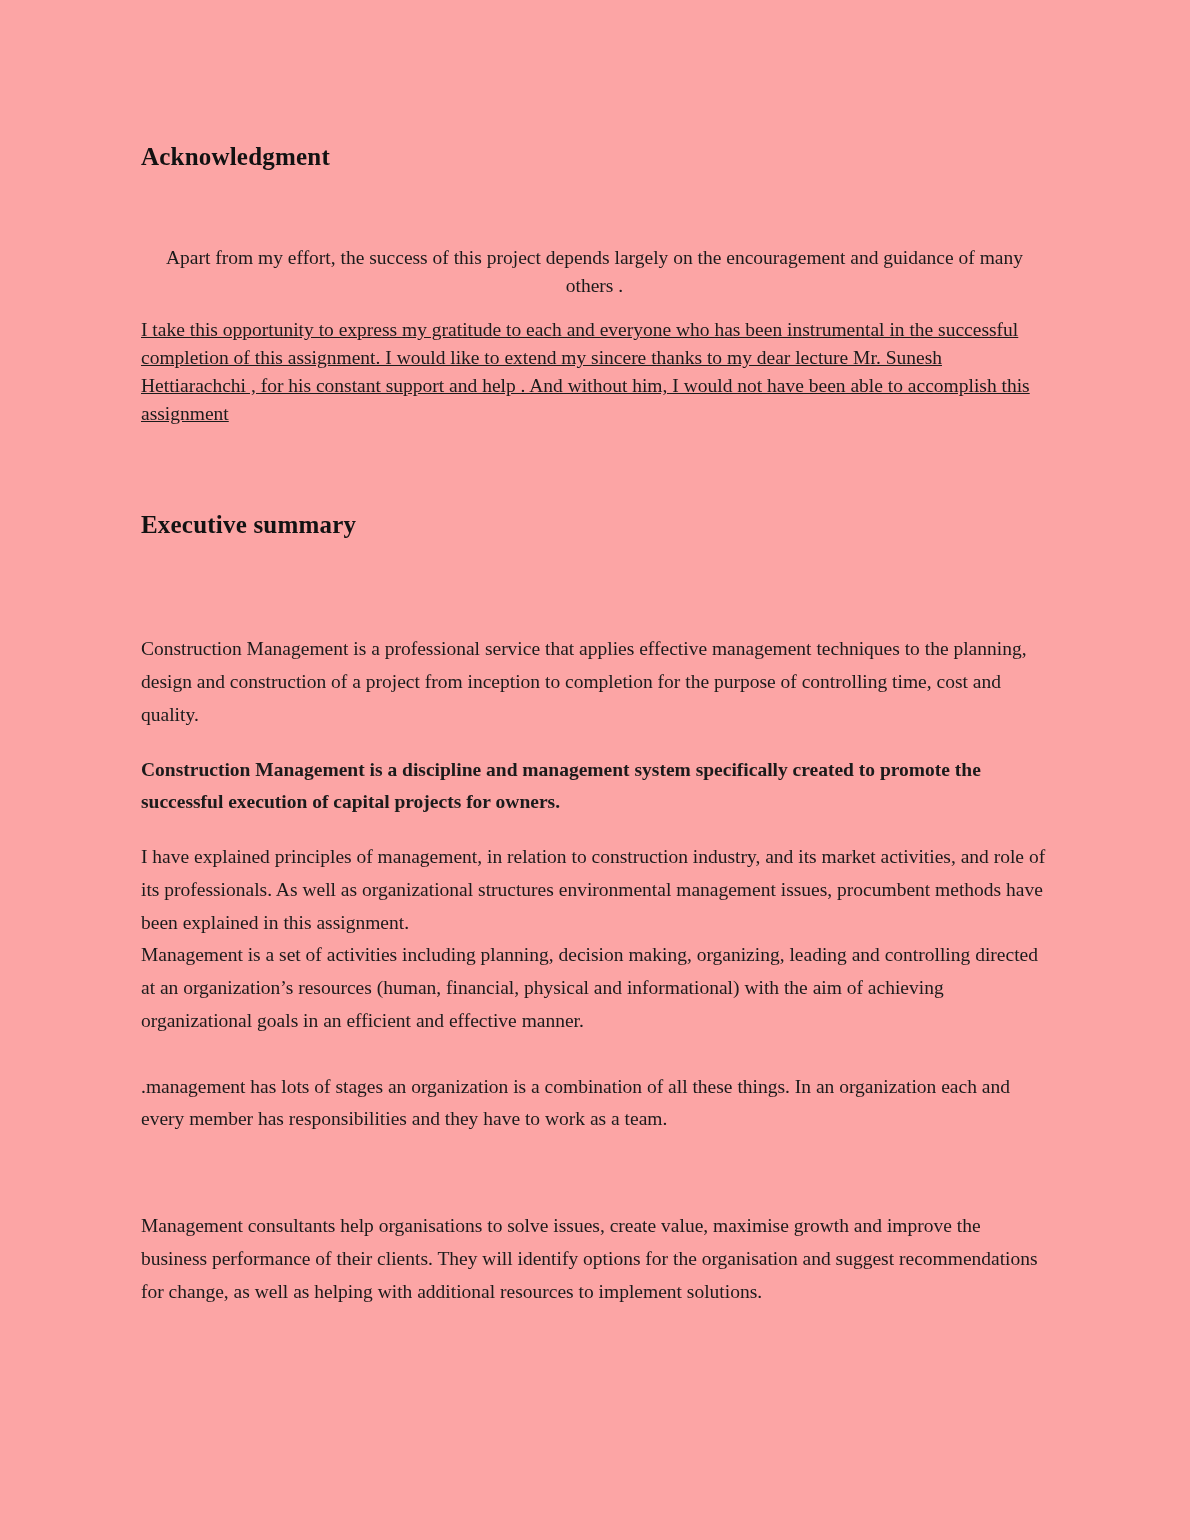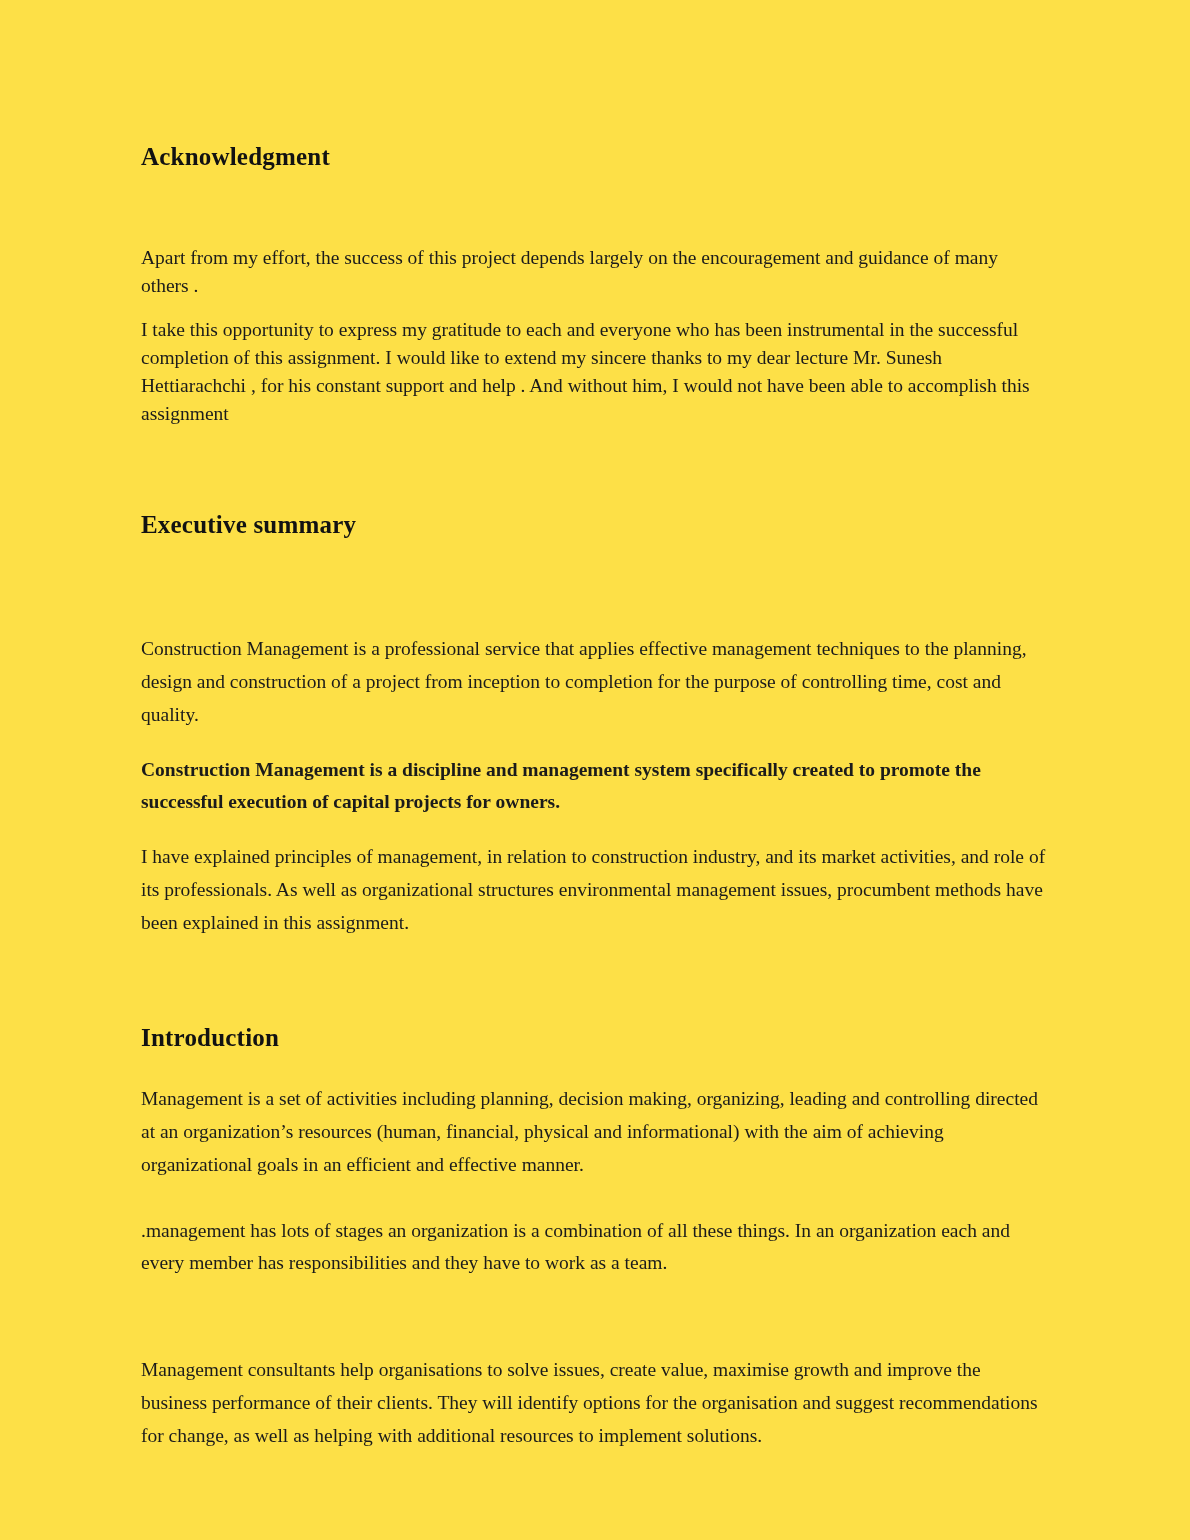--- a/index.html
+++ b/index.html
@@ -13,42 +13,42 @@
     font-family: "Liberation Serif", "DejaVu Serif", serif;
     color: #181818;
     -webkit-font-smoothing: antialiased;
     overflow: hidden;
   }
   .page {
     box-sizing: border-box;
     width: 1190px;
     height: 1540px;
     padding: 142px 142px 40px 141px;
-    background: #fde047;
+    background: #fca5a5;
   }
   .sec-heading {
     font-size: 25px;
     font-weight: 700;
     line-height: 1.2;
     margin: 0;
     color: #121212;
     letter-spacing: 0.2px;
   }
   .para {
     font-size: 19.5px;
     margin: 0;
     color: #1b1b1b;
   }
   .para-tight { line-height: 1.44; }
   .para-loose { line-height: 1.68; }
 
   
   #ack-heading        { margin-bottom: 72px; }
-  #ack-p1             { margin-bottom: 16px; }
-  #ack-p2             { margin-bottom: 0; }
+  #ack-p1             { margin-bottom: 16px; text-align: center; }
+  #ack-p2             { margin-bottom: 0; text-decoration: underline; }
 
   #exec-heading       { margin-top: 82px; margin-bottom: 93px; }
   #exec-p1            { margin-bottom: 22px; }
   #exec-p2            { margin-bottom: 22px; font-weight: bold; }
   #exec-p3            { margin-bottom: 0; }
 
   #intro-heading      { margin-top: 84px; margin-bottom: 30px; }
   #intro-p1           { margin-bottom: 33px; }
   #intro-p2           { margin-bottom: 8px; }
   #intro-p3           { margin-top: 74px; }
@@ -65,19 +65,18 @@
   </section>
 
   <section>
     <h2 id="exec-heading" class="sec-heading">Executive summary</h2>
     <p id="exec-p1" class="para para-loose">Construction Management is a professional service that applies effective management techniques to the planning, design and construction of a project from inception to completion for the purpose of controlling time, cost and quality.</p>
     <p id="exec-p2" class="para para-loose">Construction Management is a discipline and management system specifically created to promote the successful execution of capital projects for owners.</p>
     <p id="exec-p3" class="para para-loose">I have explained principles of management, in relation to construction industry, and its market activities, and role of its professionals. As well as organizational structures environmental management issues, procumbent methods have been explained in this assignment.</p>
   </section>
 
   <section>
-    <h2 id="intro-heading" class="sec-heading">Introduction</h2>
     <p id="intro-p1" class="para para-loose">Management is a set of activities including planning, decision making, organizing, leading and controlling directed at an organization’s resources (human, financial, physical and informational) with the aim of achieving organizational goals in an efficient and effective manner.</p>
     <p id="intro-p2" class="para para-loose">.management has lots of stages an organization is a combination of all these things. In an organization each and every member has responsibilities and they have to work as a team.</p>
     <p id="intro-p3" class="para para-loose">Management consultants help organisations to solve issues, create value, maximise growth and improve the business performance of their clients. They will identify options for the organisation and suggest recommendations for change, as well as helping with additional resources to implement solutions.</p>
   </section>
 
 </div>
 
 </body></html>

